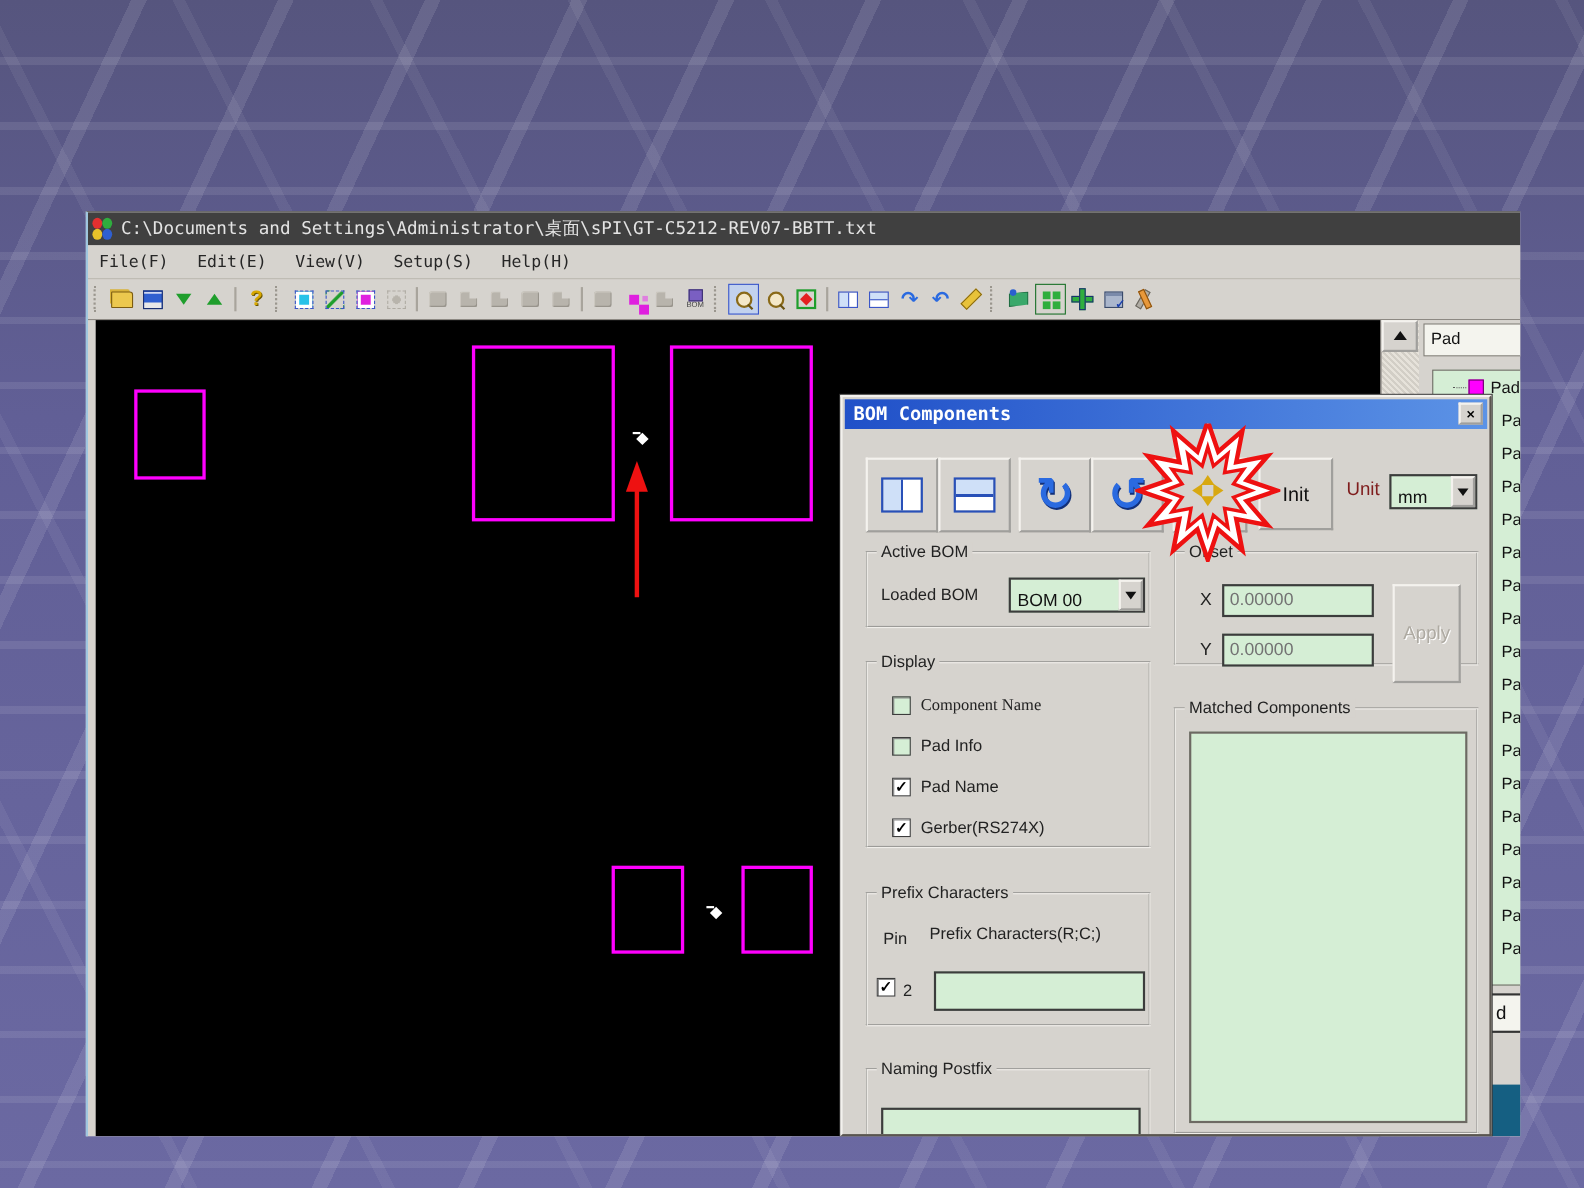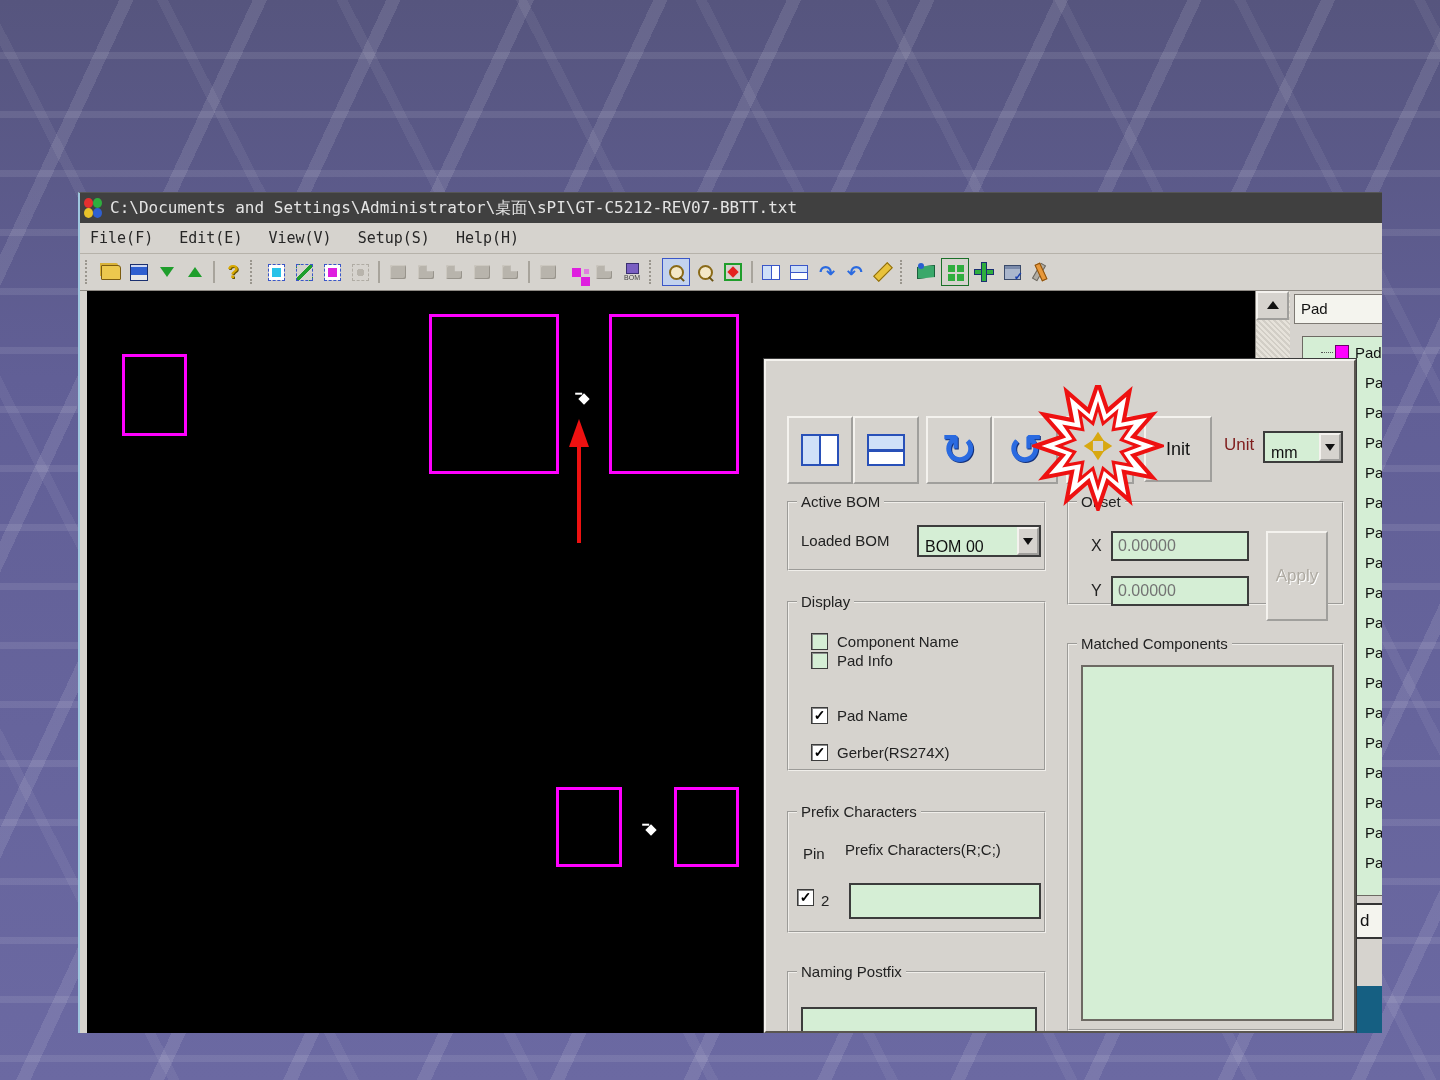--- a/index.html
+++ b/index.html
@@ -263,20 +263,24 @@
           </div>
           <div class="prow">
             <span>Pad</span>
           </div>
         </div>
       <div class="frag-btn">d</div>
       <div class="frag-teal"></div>
     </div>
 
     <div class="bom-dialog">
+      <div class="dlg-titlebar">
+        <span>BOM Components</span>
+        <button class="dlg-close">×</button>
+      </div>
 
       <button class="big-btn" style="left:21px;top:55px;width:66px;height:68px;">
         <span class="pane-icon pane-v"></span>
       </button>
       <button class="big-btn" style="left:87px;top:55px;width:66px;height:68px;">
         <span class="pane-icon pane-h"></span>
       </button>
       <button class="big-btn" style="left:160px;top:55px;width:66px;height:68px;">
         <span class="rot-glyph">↻</span>
       </button>
@@ -324,25 +328,25 @@
         <span class="lab" style="left:22px;top:34px;font-size:16px;">X</span>
         <input class="fld" style="left: 42px; top: 28px; width: 138px; height: 30px;" readonly="" value="0.00000">
         <span class="lab" style="left:22px;top:79px;font-size:16px;">Y</span>
         <input class="fld" style="left: 42px; top: 73px; width: 138px; height: 30px;" readonly="" value="0.00000">
         <button class="apply-btn" style="left:197px;top:28px;width:62px;height:90px;">Apply</button>
       </div>
 
       <div class="grp" style="left:21px;top:240px;width:259px;height:170px;">
         <legend>Display</legend>
         <div>
-            <div class="cbrow" style="left: 22px; top: 28px;">
+            <div class="cbrow" style="left: 22px; top: 28px; font-family: Liberation Serif, serif;">
               <span class="cb"></span>
               <span class="cblabel">Component Name</span>
             </div>
-            <div class="cbrow" style="left: 22px; top: 47px;">
+            <div class="cbrow" style="left: 22px; top: 65px;">
               <span class="cb"></span>
               <span class="cblabel">Pad Info</span>
             </div>
             <div class="cbrow" style="left: 22px; top: 102px;">
               <span class="cb checked">✓</span>
               <span class="cblabel">Pad Name</span>
             </div>
             <div class="cbrow" style="left: 22px; top: 139px;">
               <span class="cb checked">✓</span>
               <span class="cblabel">Gerber(RS274X)</span>

